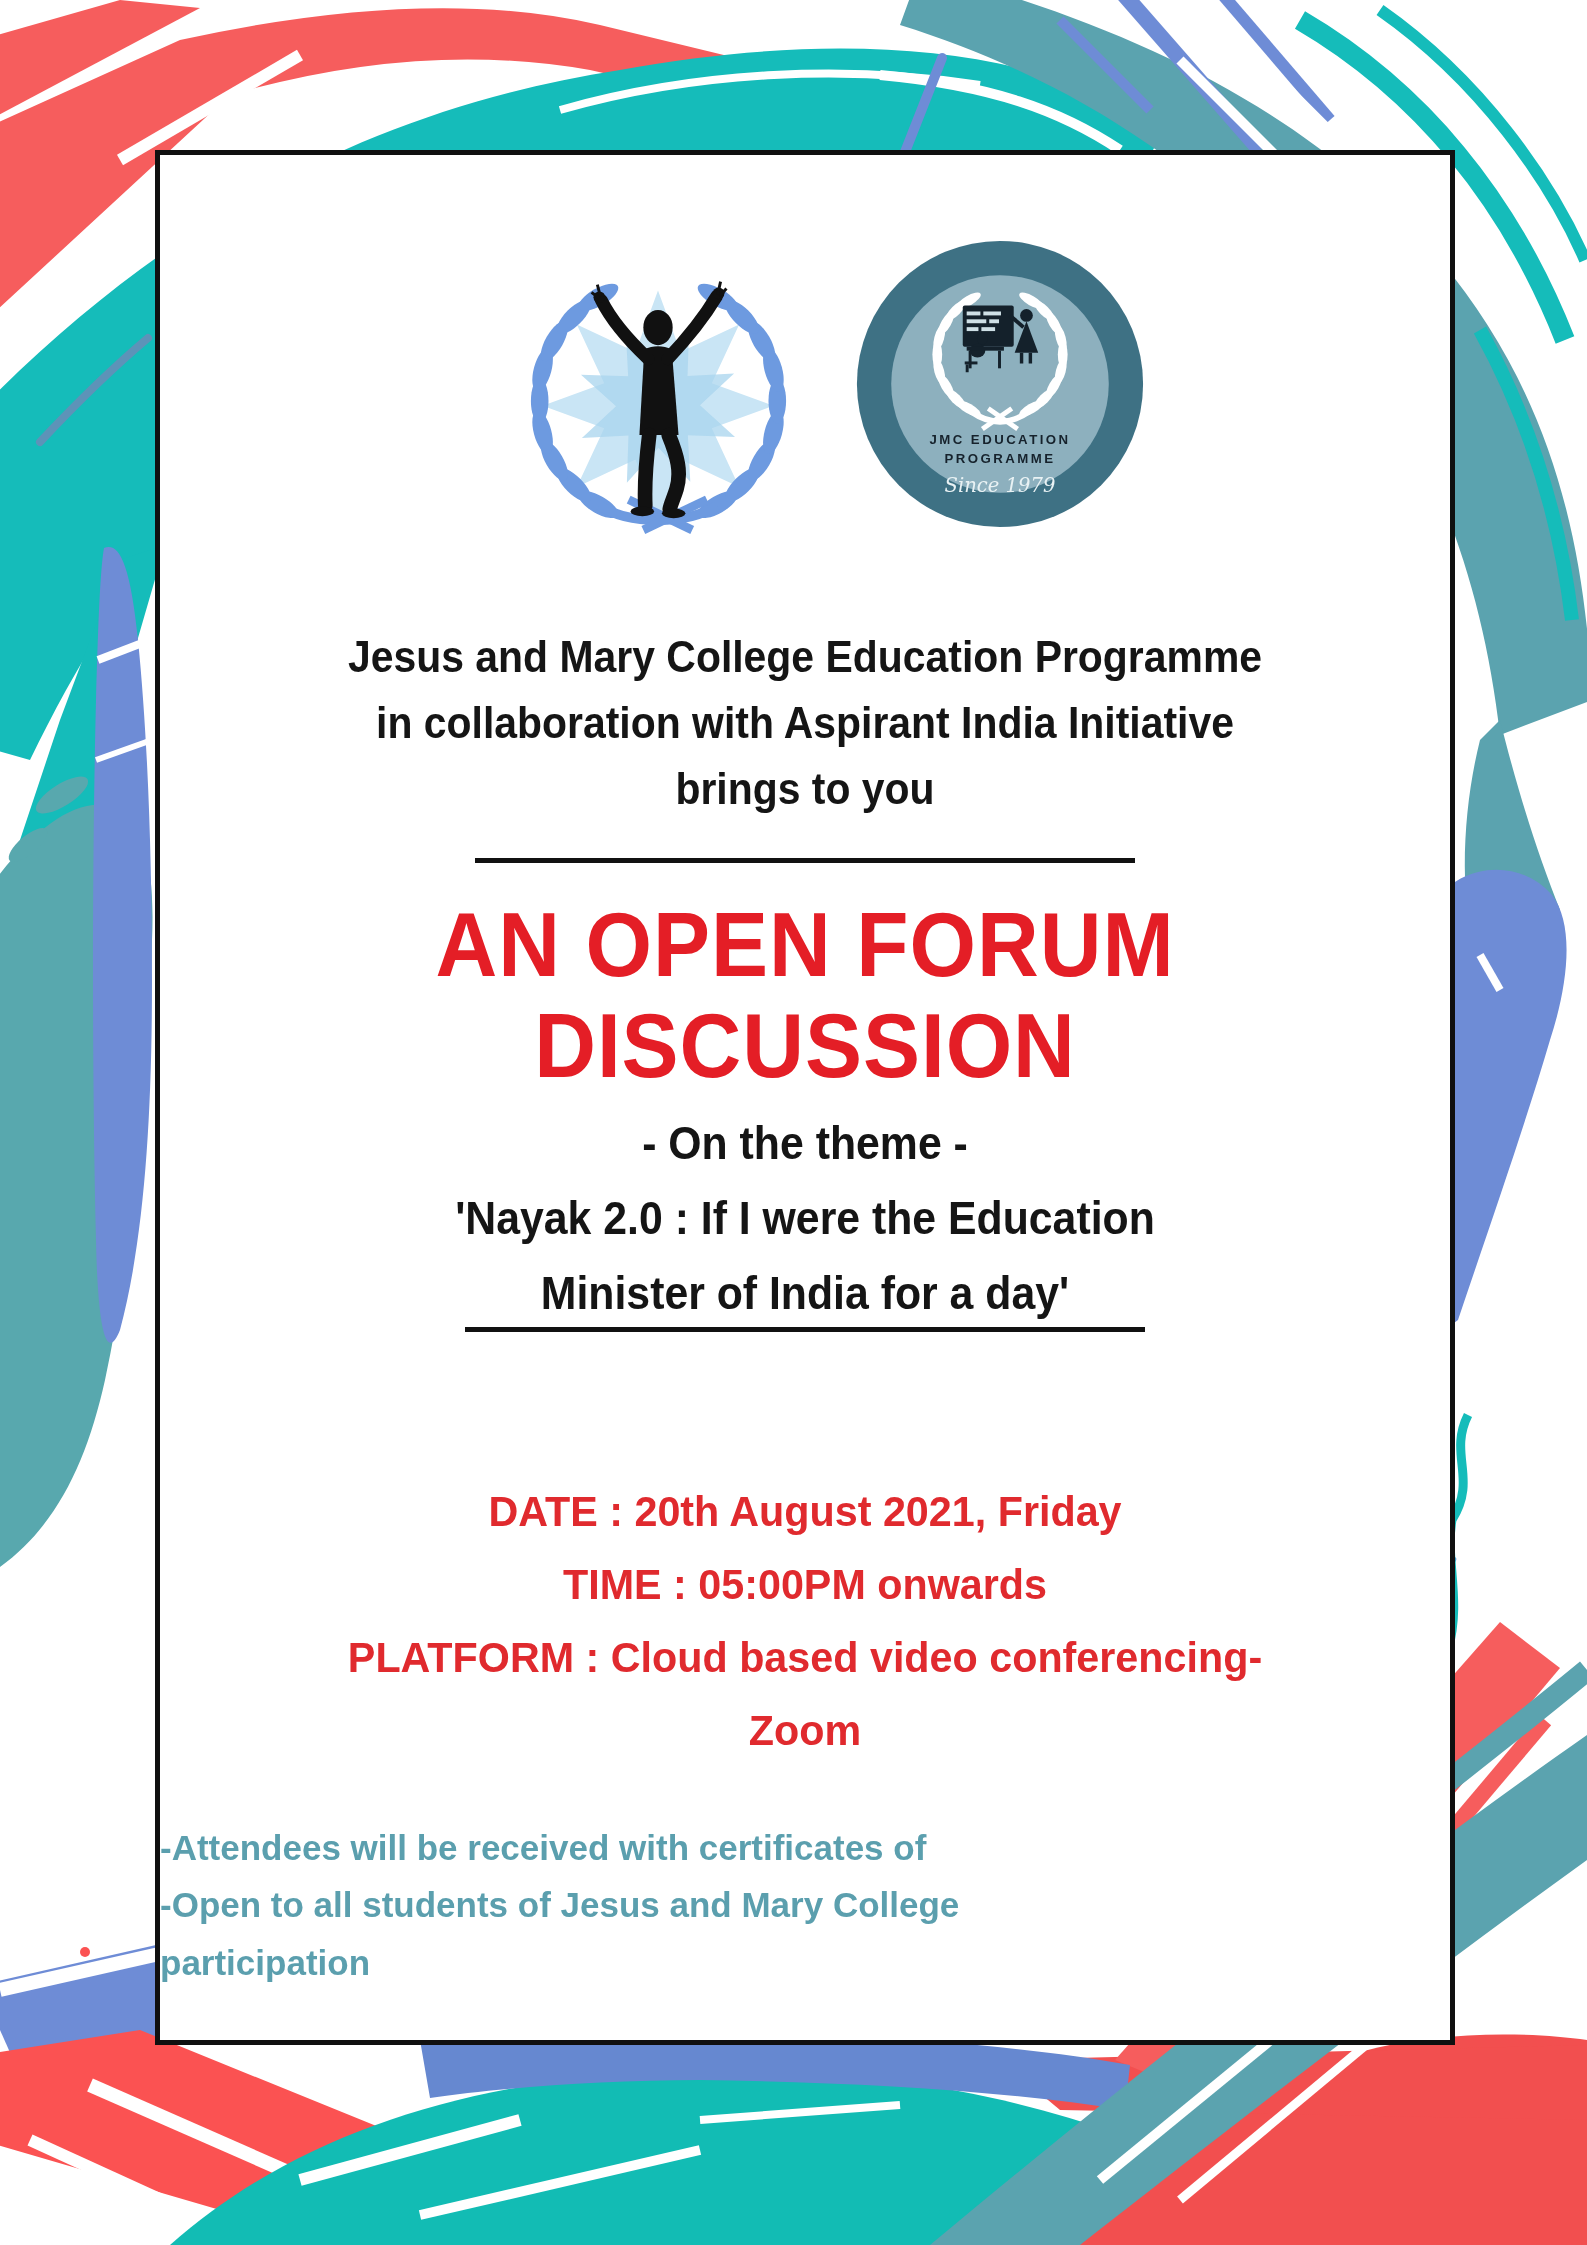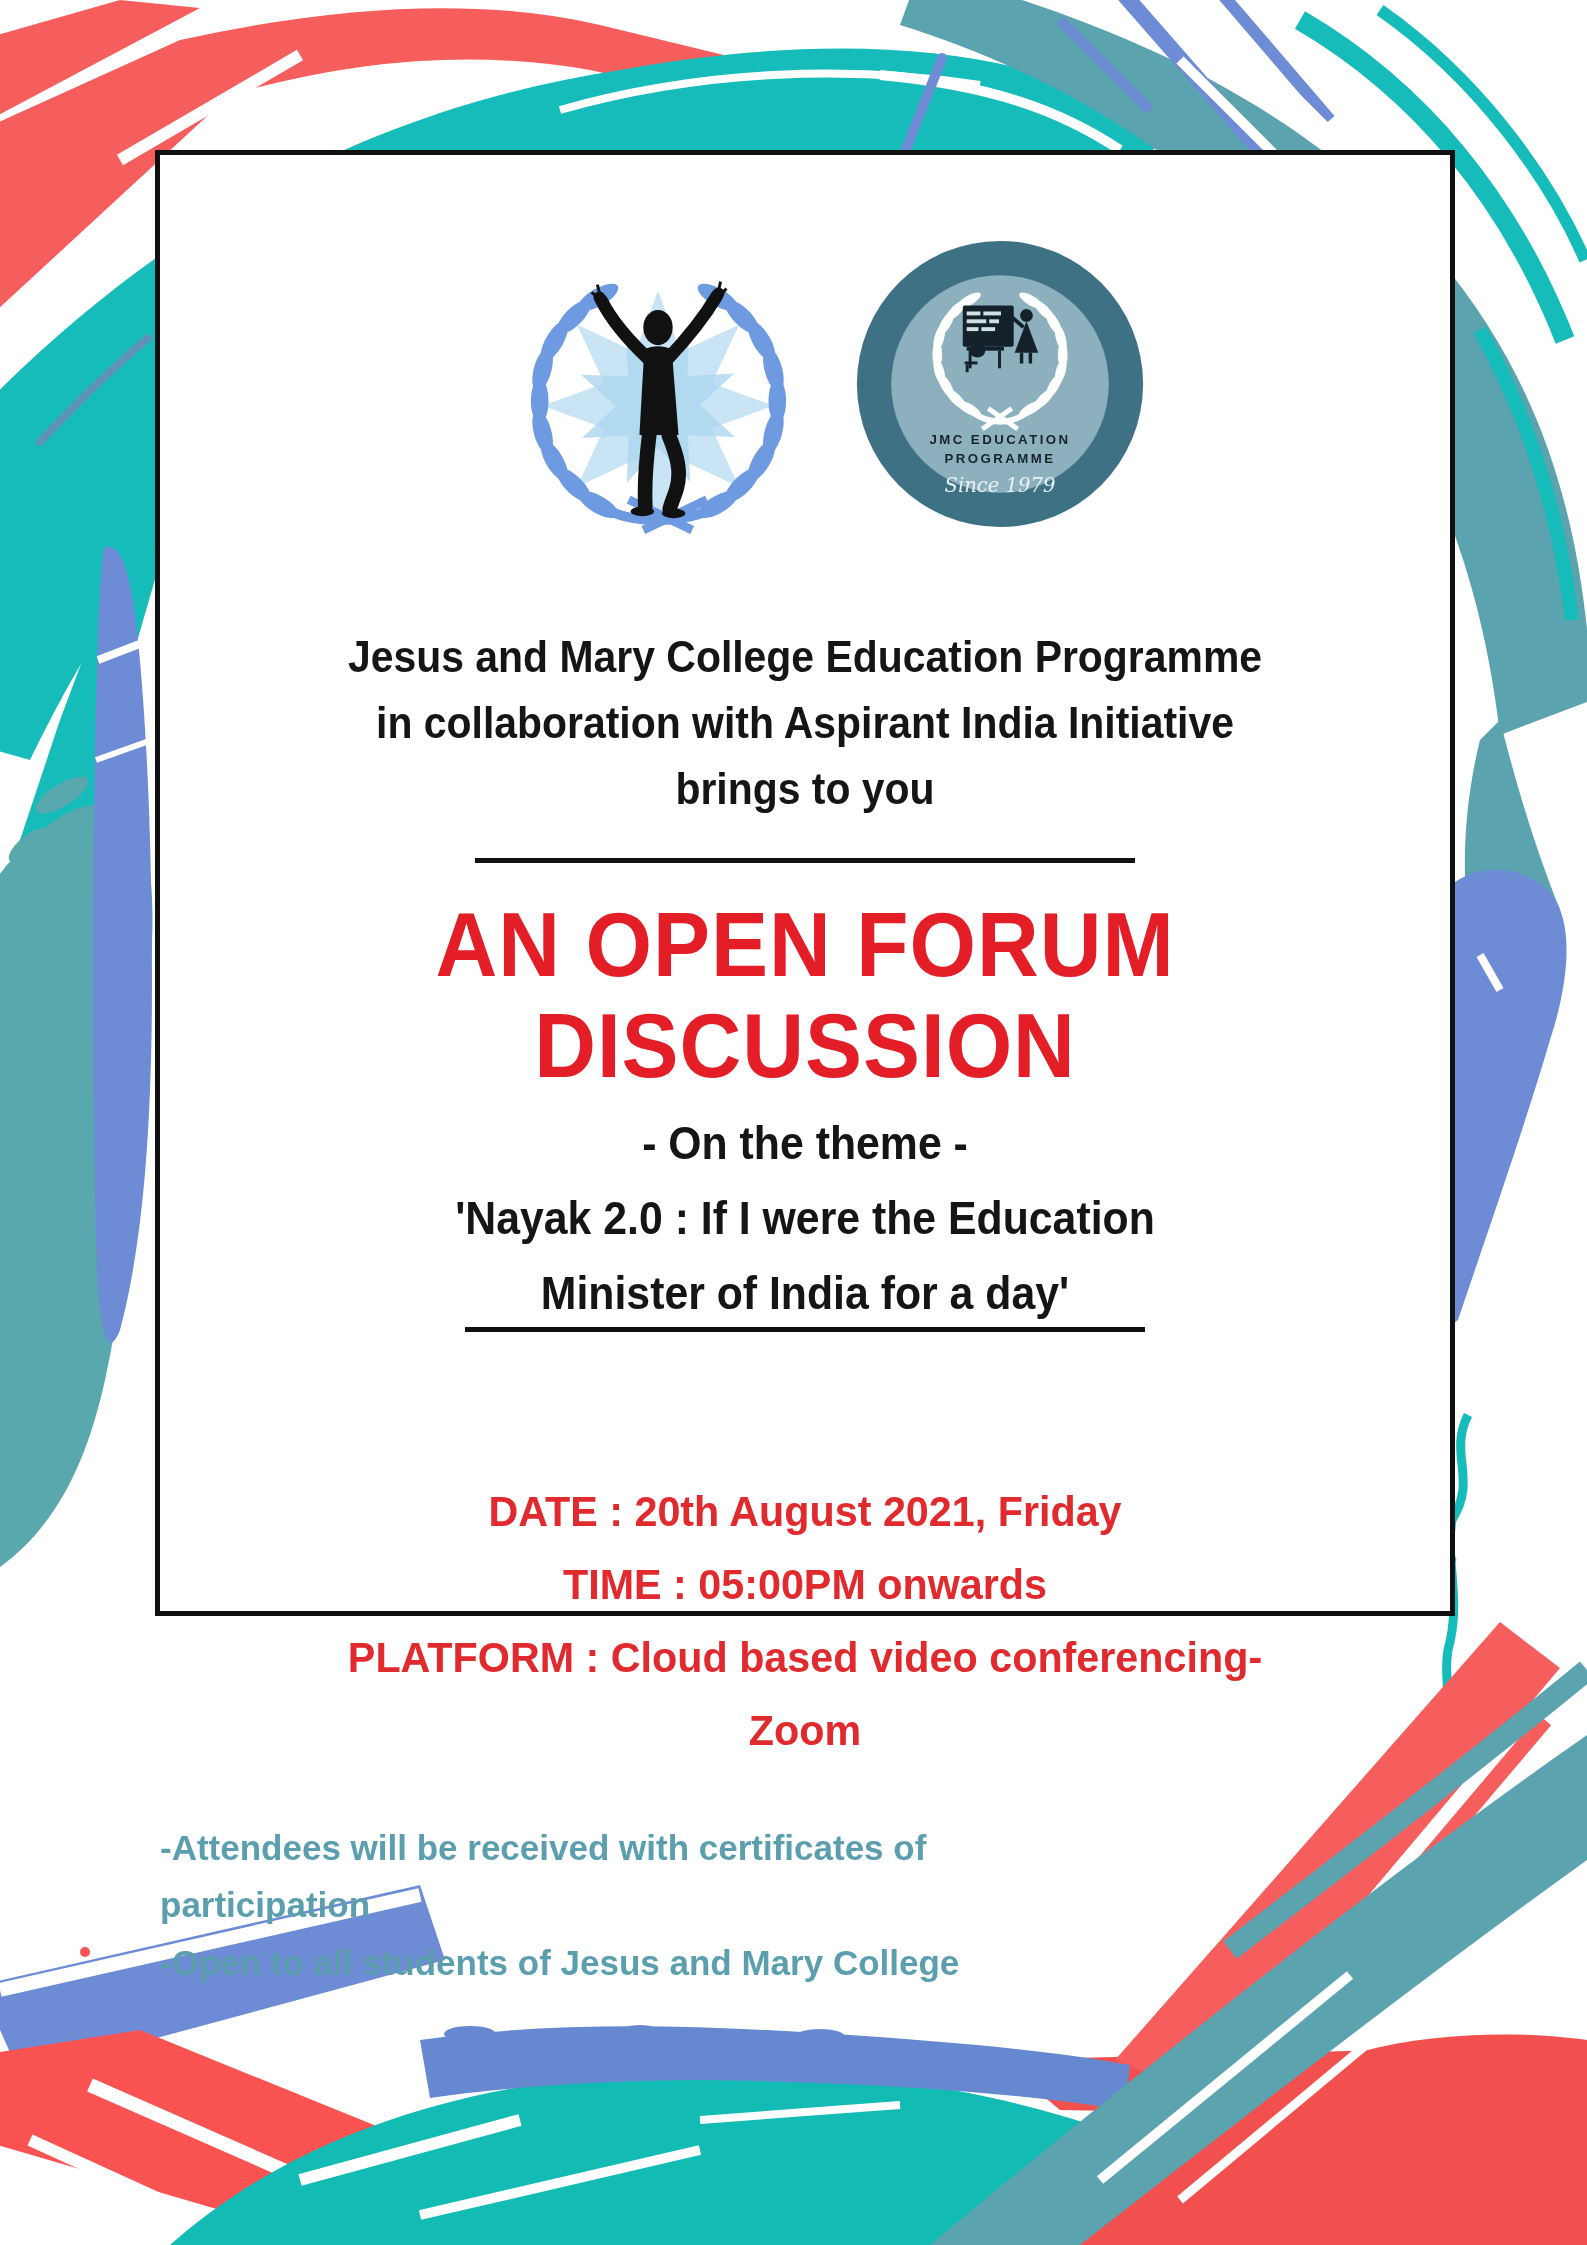--- a/index.html
+++ b/index.html
@@ -2,21 +2,21 @@
 <html><head>
 <meta charset="utf-8">
 <style>
   html,body{margin:0;padding:0;background:#ffffff;}
   .canvas{
     position:relative;width:1587px;height:2245px;background:#ffffff;
     overflow:hidden;font-family:"Liberation Sans",sans-serif;
   }
   .deco{position:absolute;left:0;top:0;width:1587px;height:2245px;}
   .frame{
-    position:absolute;left:155px;top:150px;width:1300px;height:1466px;
+    position:absolute;left:155px;top:150px;width:1300px;height:1895px;
     background:#ffffff;border:5px solid #101010;box-sizing:border-box;
   }
   .logo1{position:absolute;left:322px;top:92px;width:352px;height:298px;}
   .logo2{position:absolute;left:693px;top:80px;width:294px;height:298px;}
   .intro{
     position:absolute;left:0;right:0;top:469px;text-align:center;
     color:#151515;font-size:44px;font-weight:700;line-height:1.5;
     transform:scaleX(0.93);transform-origin:center;letter-spacing:0px;
   }
   .rule{position:absolute;left:50%;transform:translateX(-50%);height:5px;background:#111;}
@@ -259,18 +259,18 @@
 
     <div class="details">
       <span class="line">DATE : 20th August 2021, Friday</span>
       <span class="line">TIME : 05:00PM onwards</span>
       <span class="line">PLATFORM : Cloud based video conferencing-</span>
       <span class="line">Zoom</span>
     </div>
 
     <div class="notes">
       <span class="line">-Attendees will be received with certificates of</span>
+      <span class="line">-Open to all students of Jesus and Mary College</span>
       <span class="line">participation</span>
-      <span class="line">-Open to all students of Jesus and Mary College</span>
     </div>
 
   </div>
 </div>
 
 </body></html>

